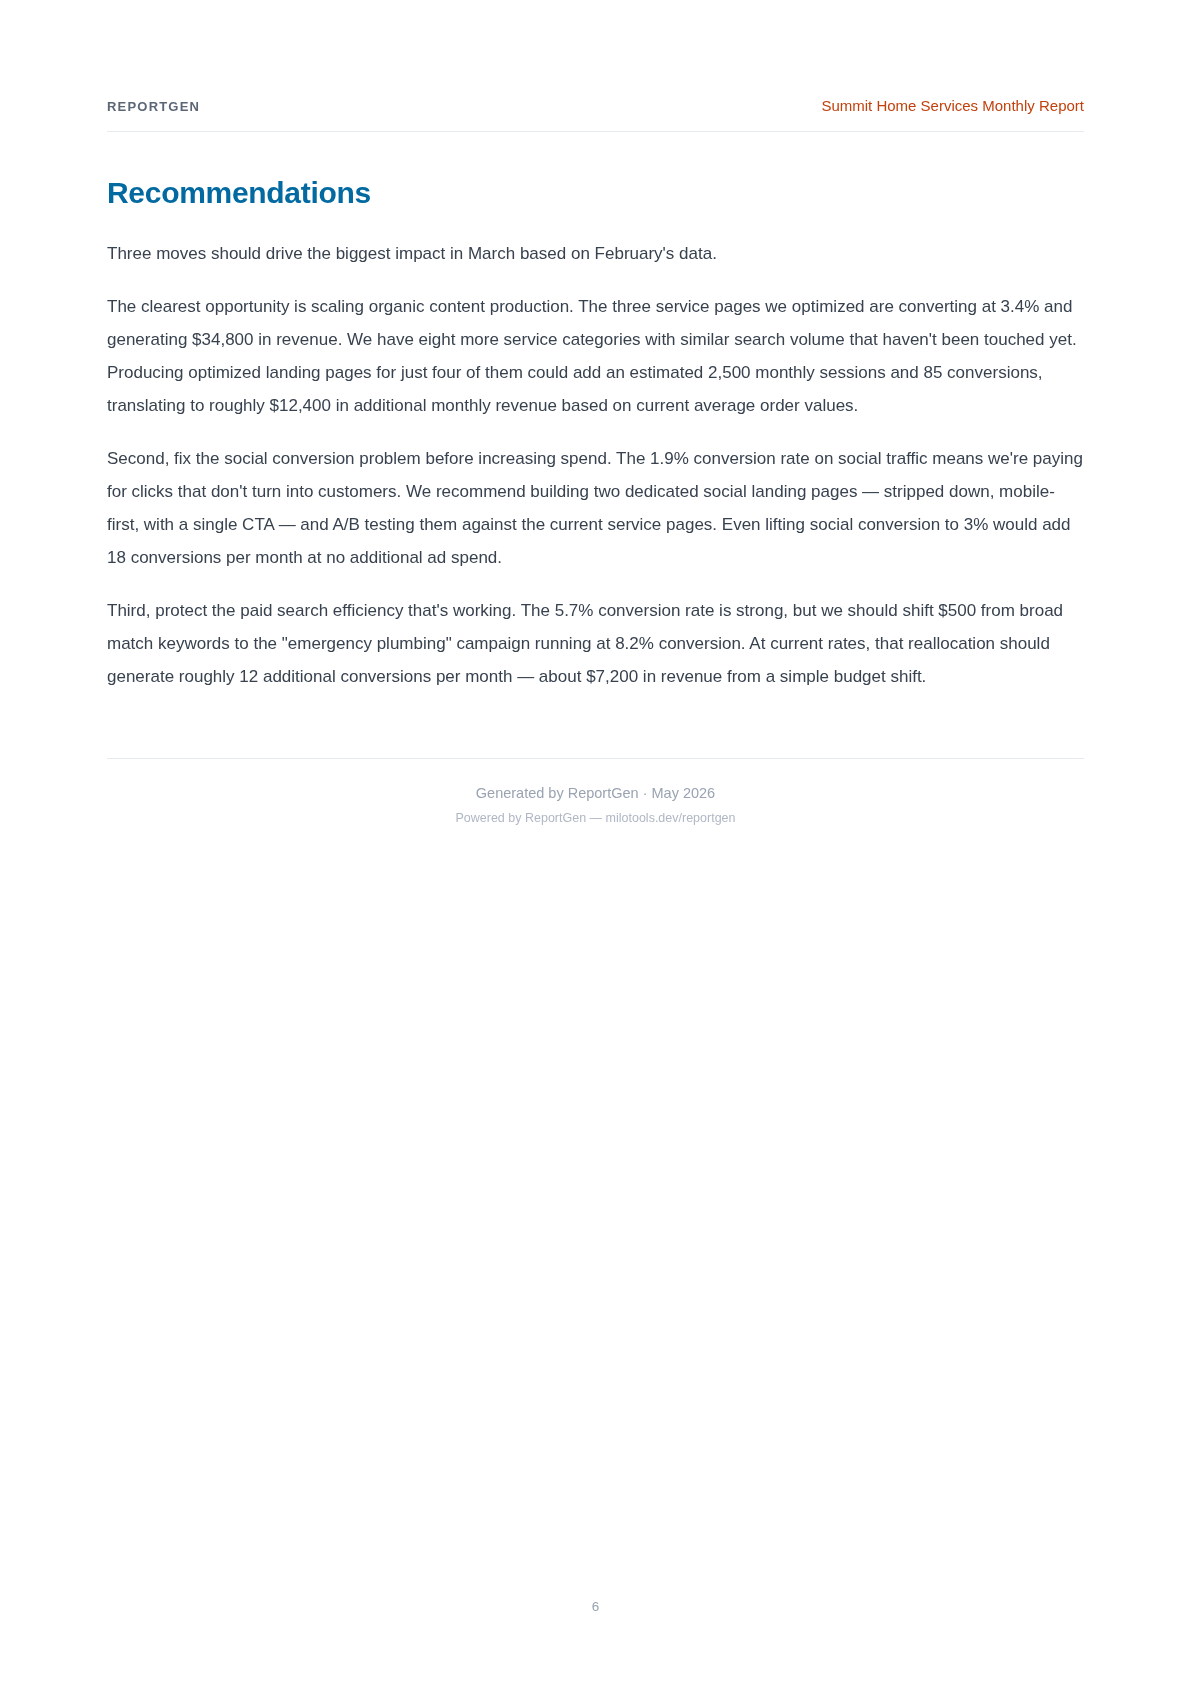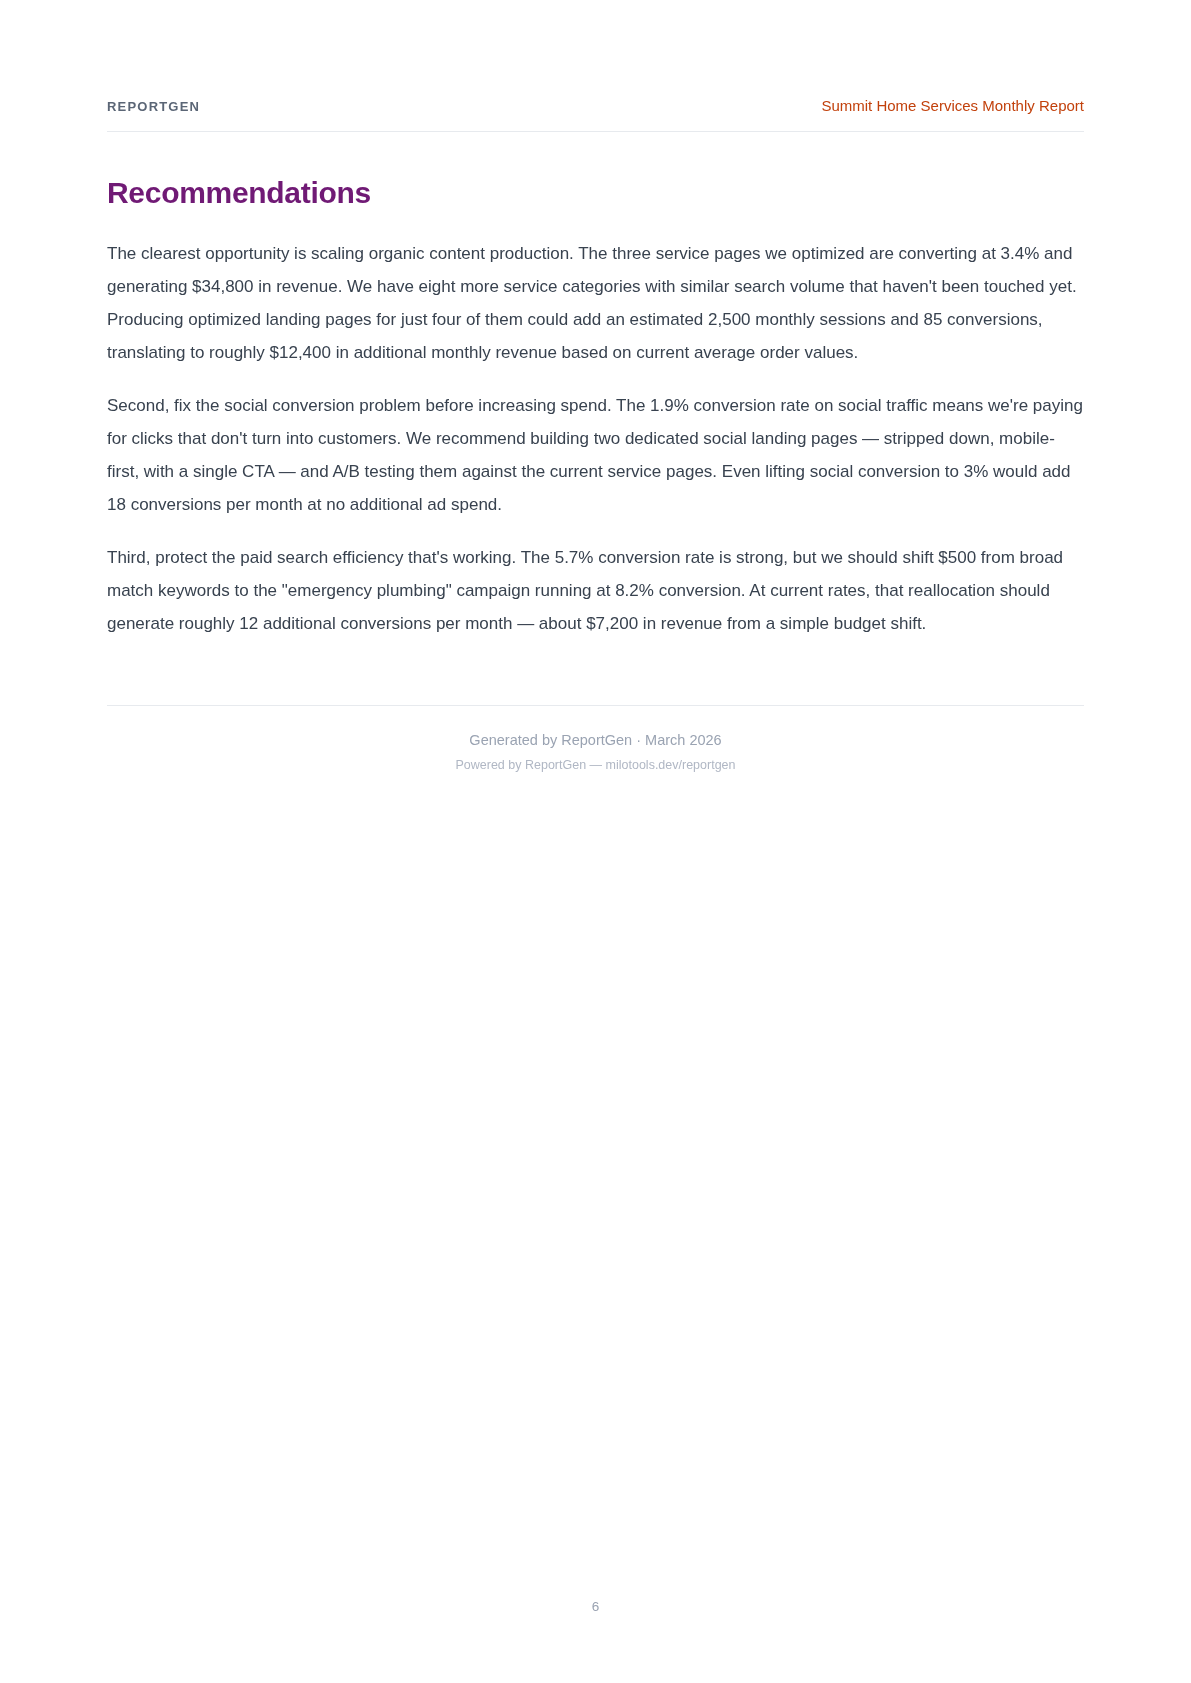--- a/index.html
+++ b/index.html
@@ -41,21 +41,21 @@
     margin: 17px 0 0;
     height: 0;
   }
 
   .section-heading {
     margin: 42px 0 26px;
     font-size: 30px;
     line-height: 37px;
     font-weight: 700;
     letter-spacing: -0.3px;
-    color: #701a75;
+    color: #0369a1;
   }
   .content p {
     margin: 20px 0 0;
     font-size: 17px;
     line-height: 33px;
     color: #38424f;
   }
 
   .footer-rule {
     border: none;
@@ -96,31 +96,32 @@
     <div class="page-header">
       <span class="brand">REPORTGEN</span>
       <span class="report-title">Summit Home Services Monthly Report</span>
     </div>
 
     <hr class="rule">
 
     <div class="content">
       <h1 class="section-heading">Recommendations</h1>
 
+      <p>Three moves should drive the biggest impact in March based on February's data.</p>
 
       <p>The clearest opportunity is scaling organic content production. The three service pages we optimized are converting at 3.4% and generating $34,800 in revenue. We have eight more service categories with similar search volume that haven't been touched yet. Producing optimized landing pages for just four of them could add an estimated 2,500 monthly sessions and 85 conversions, translating to roughly $12,400 in additional monthly revenue based on current average order values.</p>
 
       <p>Second, fix the social conversion problem before increasing spend. The 1.9% conversion rate on social traffic means we're paying for clicks that don't turn into customers. We recommend building two dedicated social landing pages — stripped down, mobile-first, with a single CTA — and A/B testing them against the current service pages. Even lifting social conversion to 3% would add 18 conversions per month at no additional ad spend.</p>
 
       <p>Third, protect the paid search efficiency that's working. The 5.7% conversion rate is strong, but we should shift $500 from broad match keywords to the "emergency plumbing" campaign running at 8.2% conversion. At current rates, that reallocation should generate roughly 12 additional conversions per month — about $7,200 in revenue from a simple budget shift.</p>
     </div>
 
     <hr class="footer-rule">
 
     <div class="page-footer">
-      <div class="generated-by">Generated by ReportGen · March 2026</div>
+      <div class="generated-by">Generated by ReportGen · May 2026</div>
       <div class="powered-by">Powered by ReportGen — milotools.dev/reportgen</div>
     </div>
 
   </div>
 
   <div class="page-number">6</div>
 </div>
 
 </body></html>

